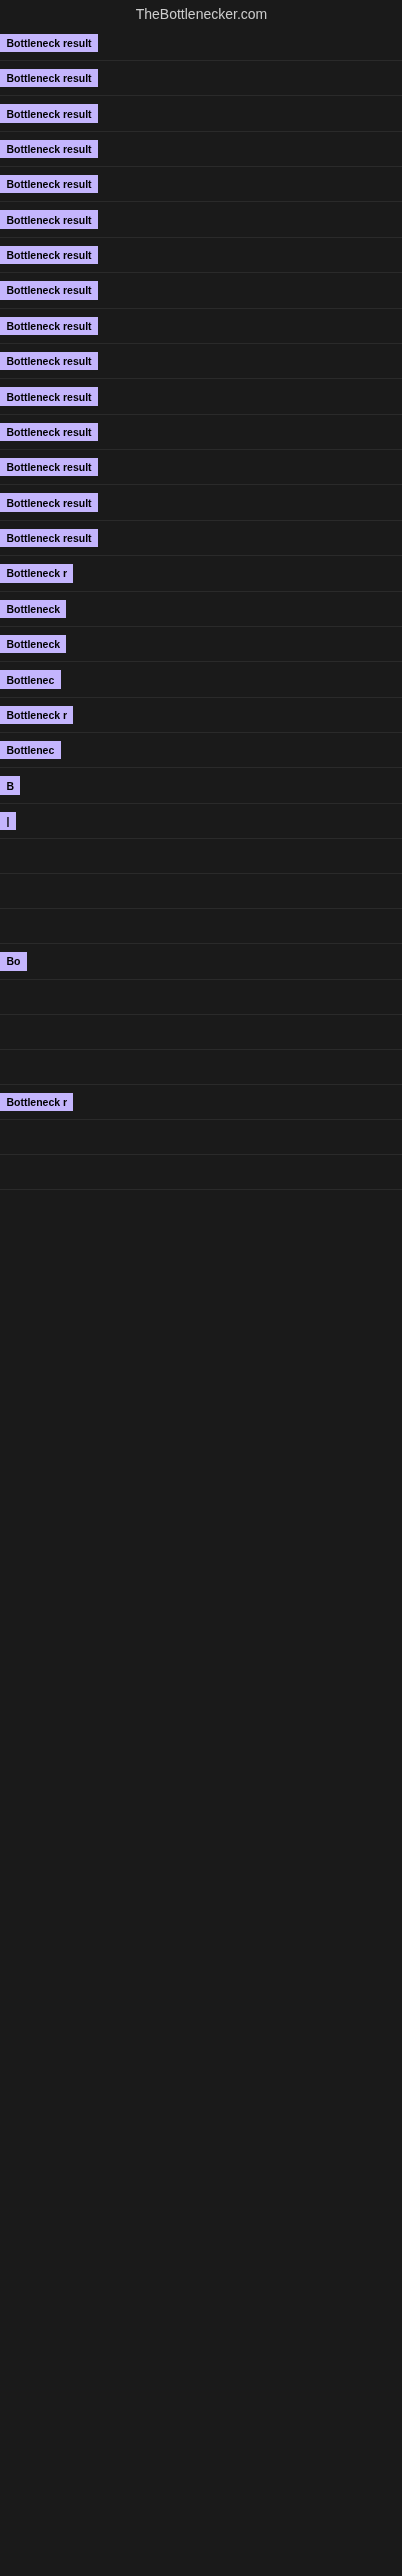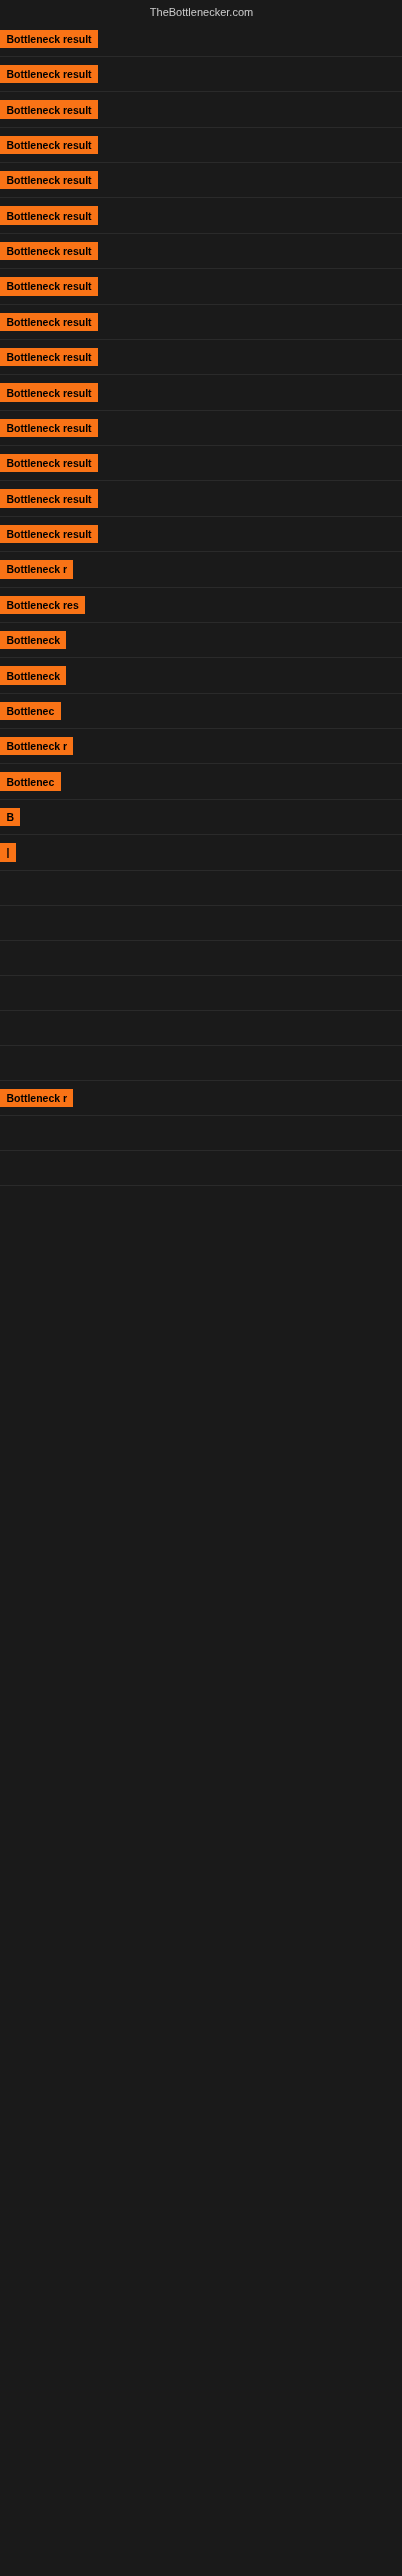--- a/index.html
+++ b/index.html
@@ -12,35 +12,35 @@
       width: 403px;
       min-height: 2576px;
       background-color: #1a1a1a;
       font-family: Arial, sans-serif;
       position: relative;
     }
 
     .site-title {
       text-align: center;
       color: #cccccc;
-      font-size: 11px;
+      font-size: 14px;
       padding: 6.4px 0 3.2px 0;
       font-weight: normal;
     }
 
     .bottleneck-item {
       display: flex;
       align-items: center;
       padding: 8px 0 8px 0;
       border-bottom: 0.8px solid #2a2a2a;
       position: relative;
     }
 
     .bottleneck-label {
-      background-color: #f97316;
+      background-color: #c4b5fd;
       color: #000;
       font-size: 10.5px;
       font-weight: bold;
       padding: 3.2px 6.4px;
       white-space: nowrap;
       overflow: hidden;
       display: inline-block;
     }
   </style>
 </head>
@@ -93,23 +93,20 @@
     <div class="bottleneck-item">
       <span class="bottleneck-label">Bottleneck result</span>
     </div>
     <div class="bottleneck-item">
       <span class="bottleneck-label">Bottleneck result</span>
     </div>
     <div class="bottleneck-item">
       <span class="bottleneck-label">Bottleneck r</span>
     </div>
     <div class="bottleneck-item">
-      <span class="bottleneck-label">Bottleneck res</span>
-    </div>
-    <div class="bottleneck-item">
       <span class="bottleneck-label">Bottleneck</span>
     </div>
     <div class="bottleneck-item">
       <span class="bottleneck-label">Bottleneck</span>
     </div>
     <div class="bottleneck-item">
       <span class="bottleneck-label">Bottlenec</span>
     </div>
     <div class="bottleneck-item">
       <span class="bottleneck-label">Bottleneck r</span>
@@ -119,20 +116,23 @@
     </div>
     <div class="bottleneck-item">
       <span class="bottleneck-label">B</span>
     </div>
     <div class="bottleneck-item">
       <span class="bottleneck-label">|</span>
     </div>
     <div class="bottleneck-item" style="height: 35px;"></div>
     <div class="bottleneck-item" style="height: 35px;"></div>
     <div class="bottleneck-item" style="height: 35px;"></div>
+    <div class="bottleneck-item">
+      <span class="bottleneck-label">Bo</span>
+    </div>
     <div class="bottleneck-item" style="height: 35px;"></div>
     <div class="bottleneck-item" style="height: 35px;"></div>
     <div class="bottleneck-item" style="height: 35px;"></div>
     <div class="bottleneck-item">
       <span class="bottleneck-label">Bottleneck r</span>
     </div>
     <div class="bottleneck-item" style="height: 35px;"></div>
     <div class="bottleneck-item" style="height: 35px;"></div>
   </div>
 

